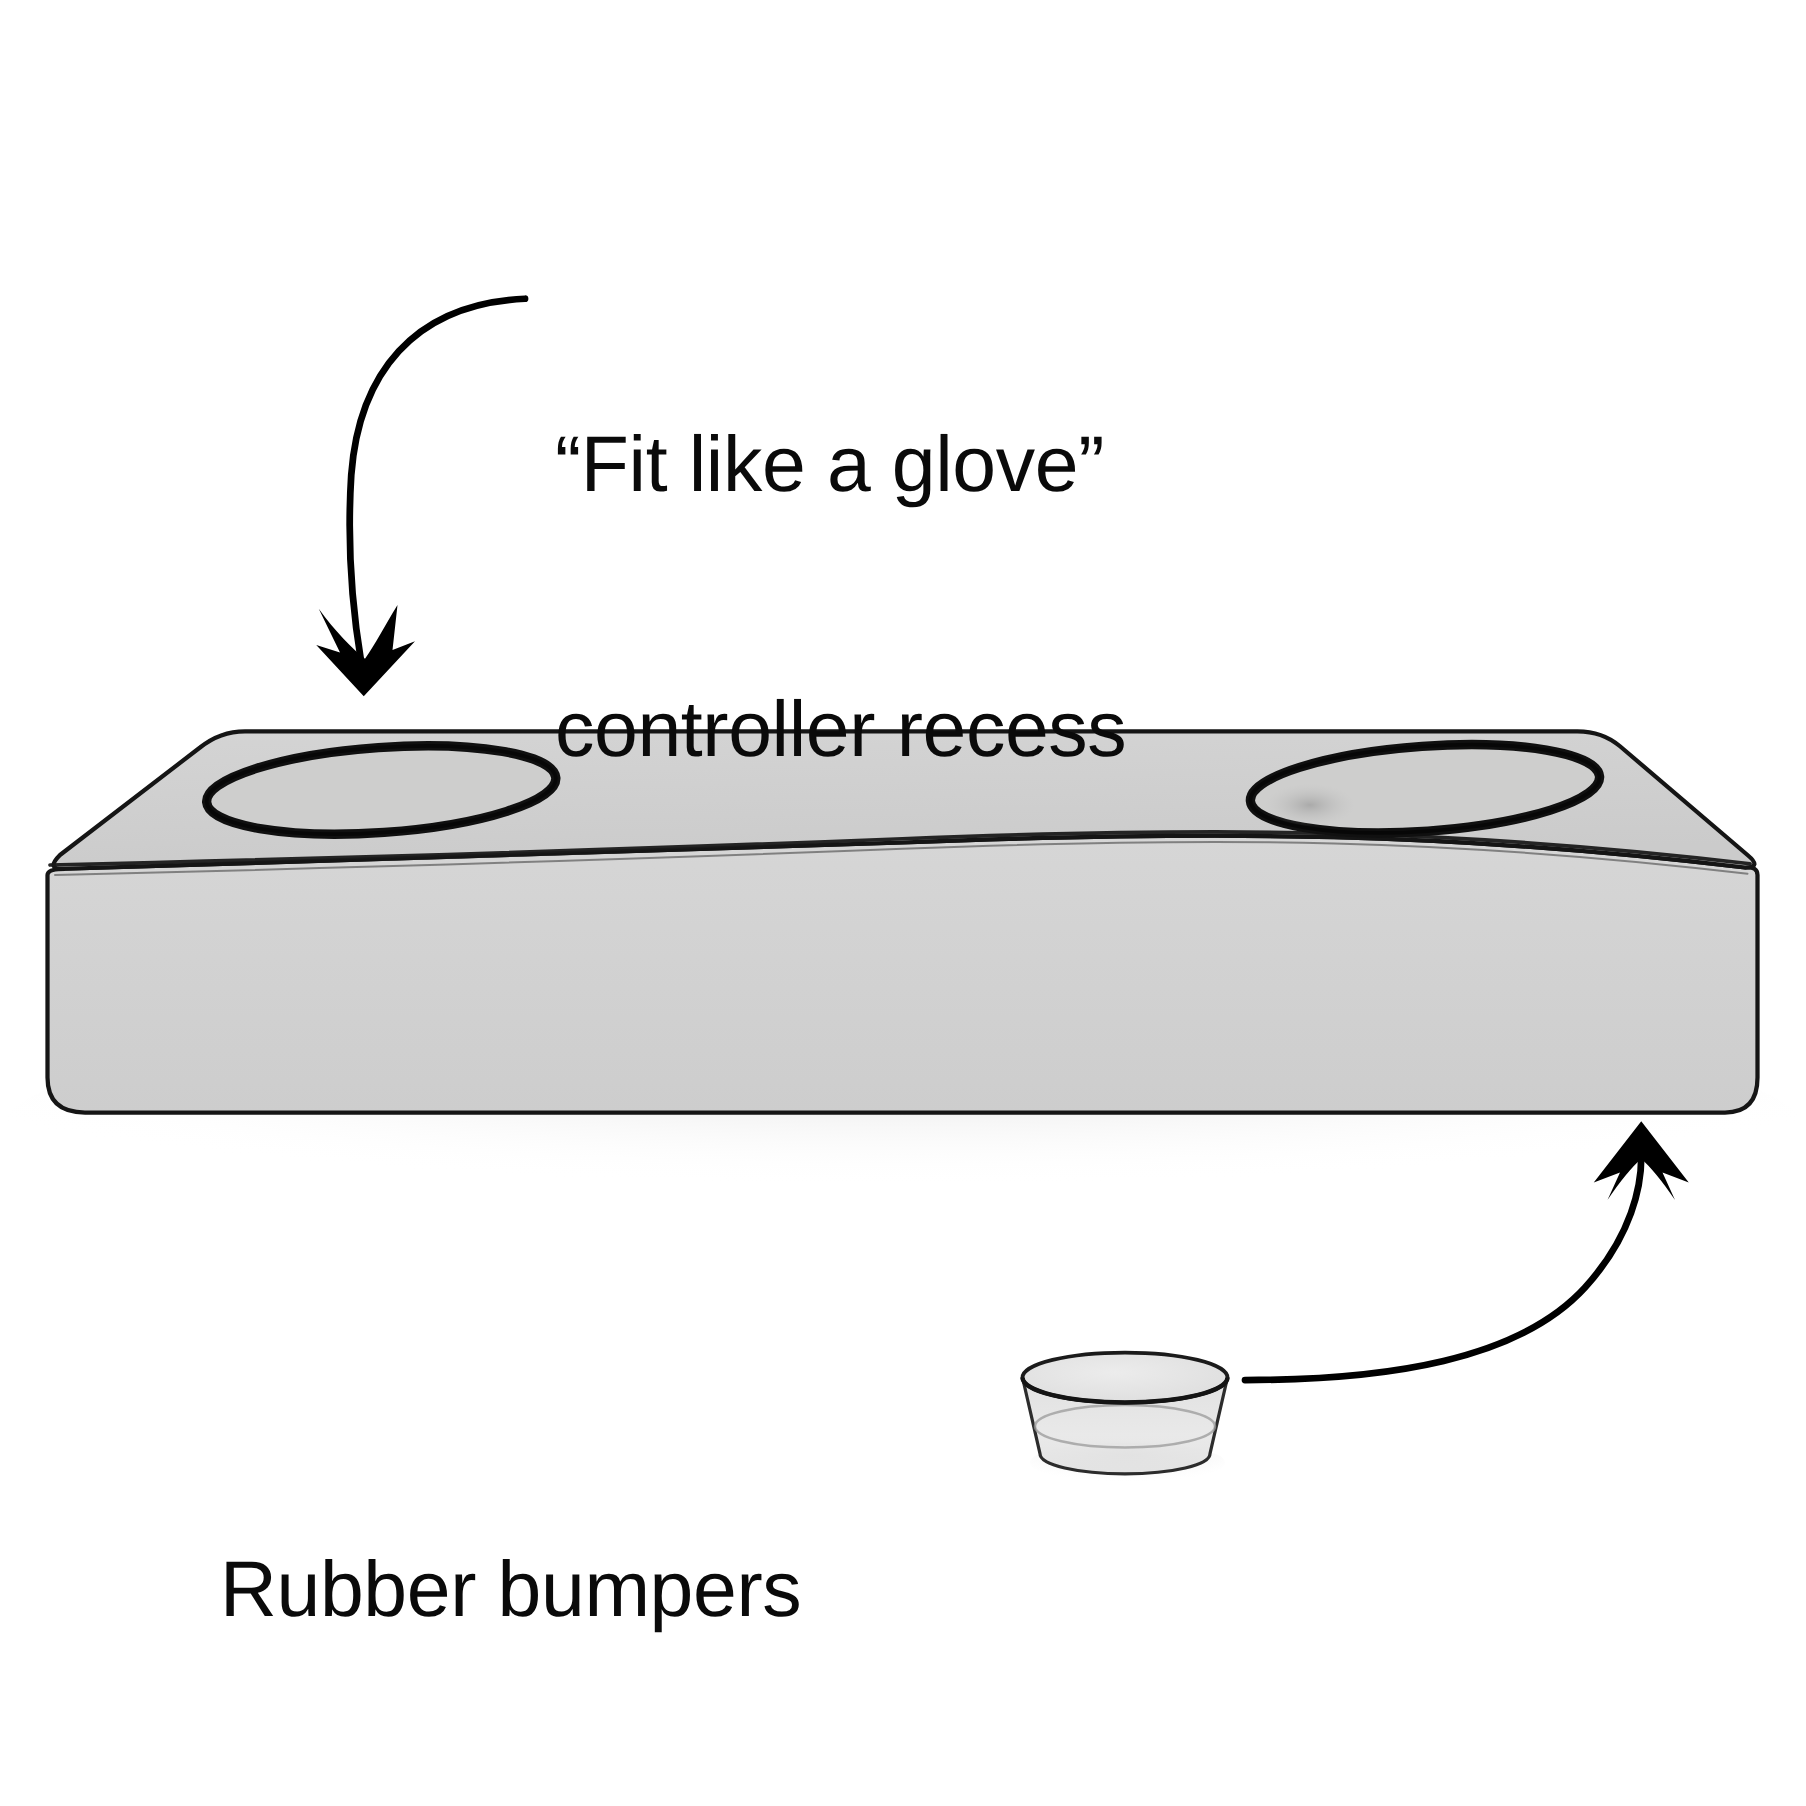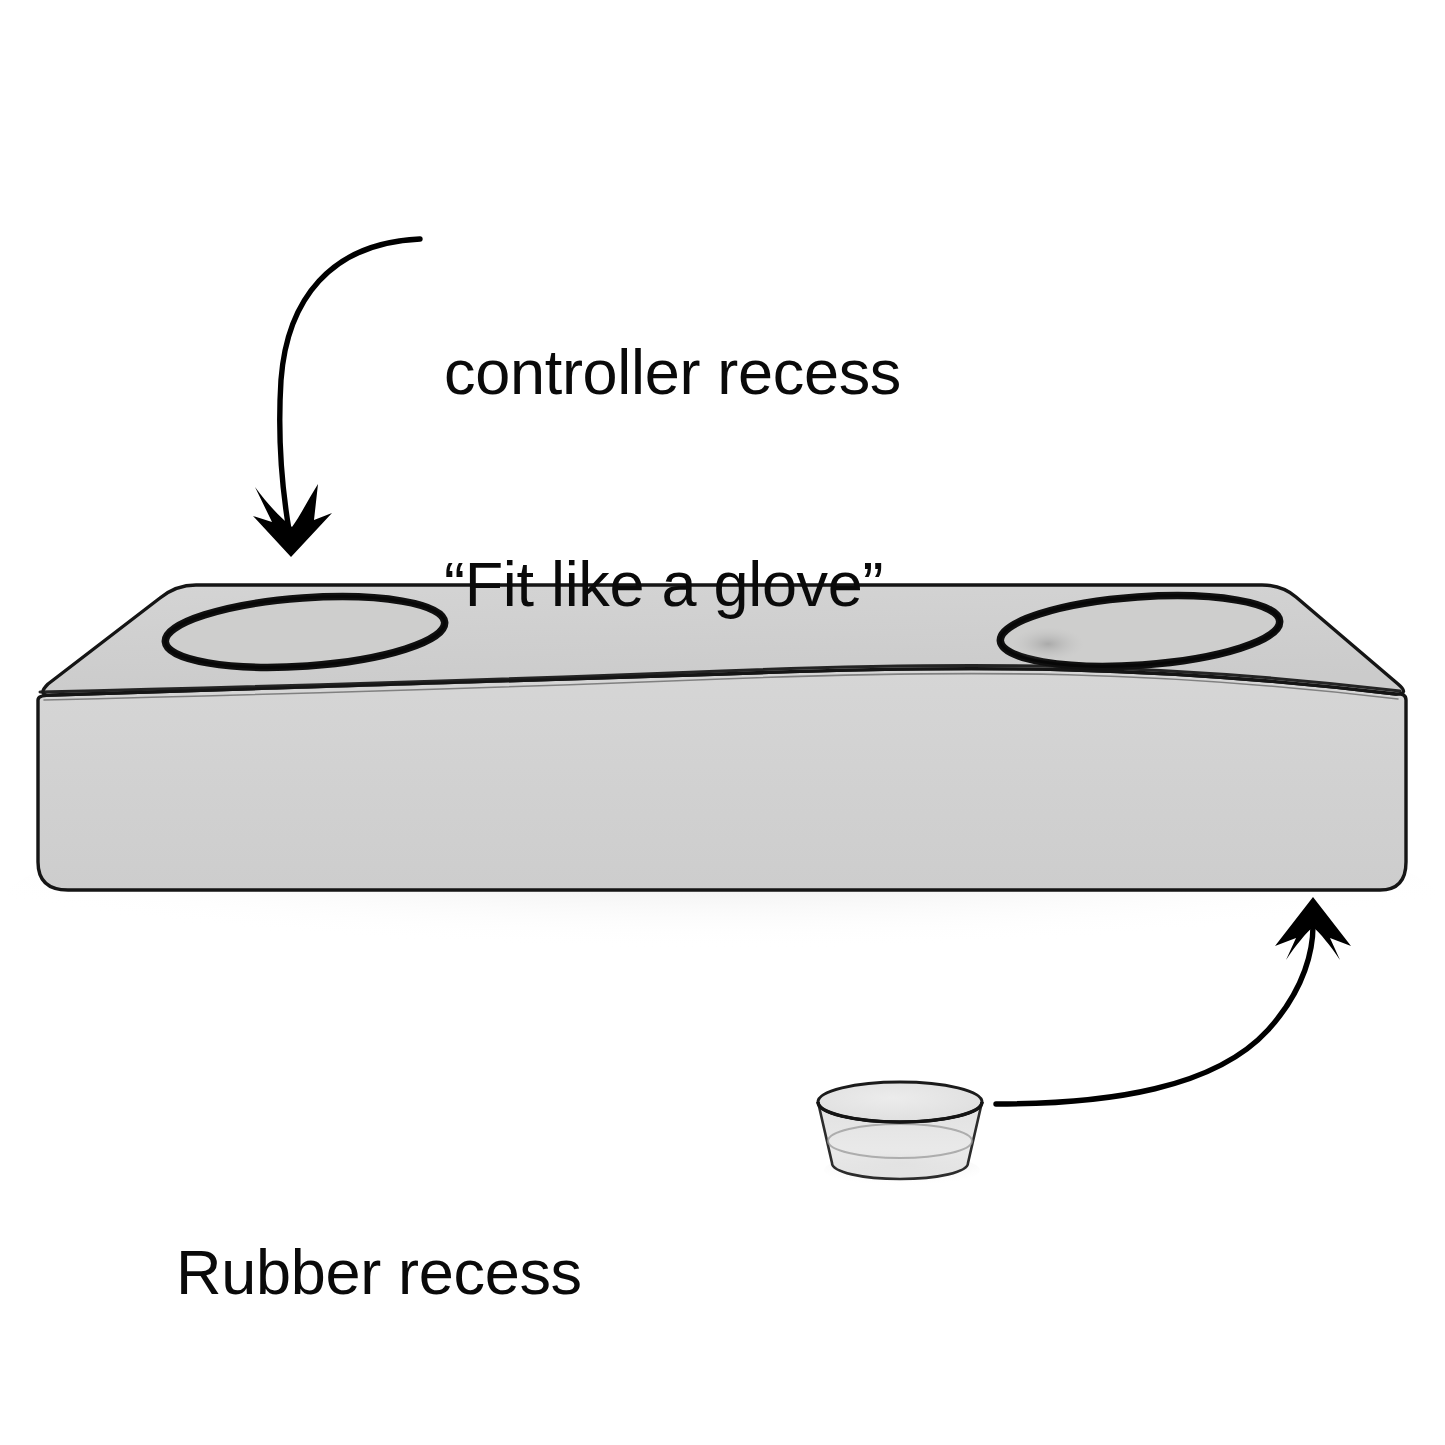--- a/index.html
+++ b/index.html
@@ -170,22 +170,22 @@
                C 862,1179 832,1172 832,1163 Z" fill="url(#grad-bumper-side)" stroke="#2c2c2c" stroke-width="2.6"></path>
 
       <ellipse cx="900" cy="1141" rx="72" ry="17" fill="none" stroke="#9a9a9a" stroke-width="2" opacity="0.75"></ellipse>
 
       <ellipse cx="900" cy="1102" rx="82" ry="20" fill="url(#grad-bumper-top)" stroke="#1b1b1b" stroke-width="3"></ellipse>
       <path d="M 818,1102 C 818,1113 855,1122 900,1122 C 945,1122 982,1113 982,1102" fill="none" stroke="#141414" stroke-width="3.6"></path>
     </g>
   </svg>
 
   <div id="callout-top-text" class="callout-text">
+    <div>“Fit like a glove”</div>
     <div>controller recess</div>
-    <div>“Fit like a glove”</div>
   </div>
 
   <div id="callout-bottom-text" class="callout-text">
-    <div>Rubber recess</div>
+    <div>Rubber bumpers</div>
     
   </div>
 
 </div>
 
 </body></html>

